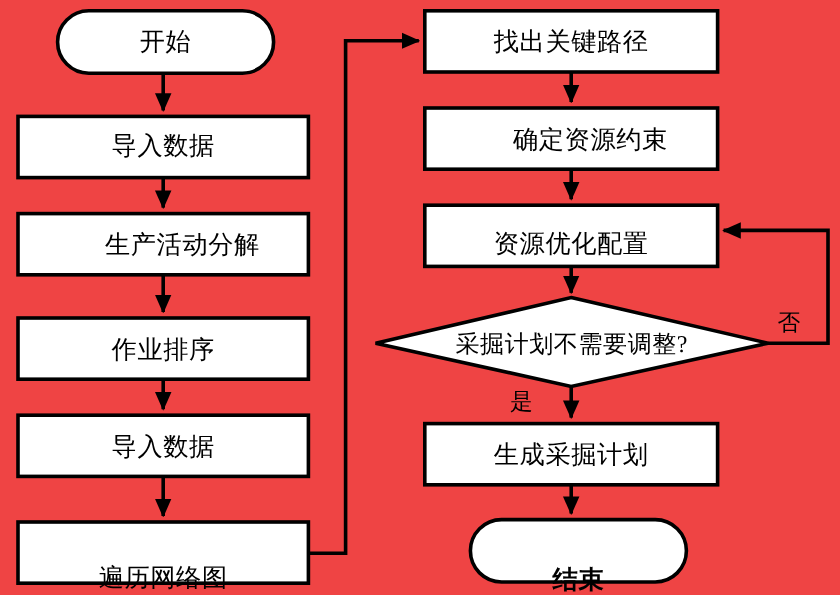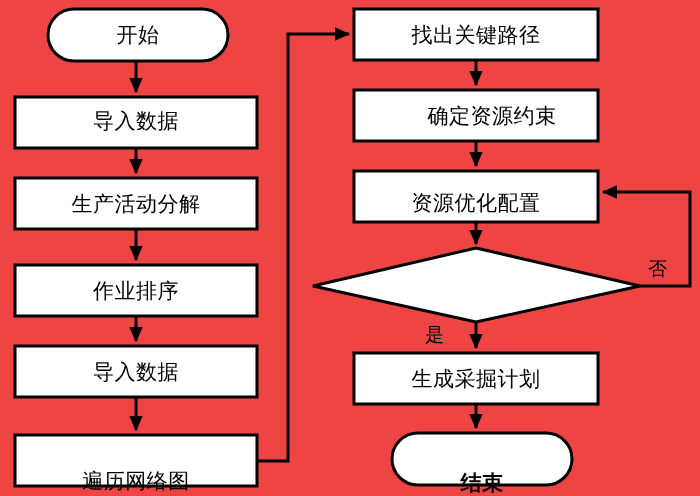--- a/index.html
+++ b/index.html
@@ -105,34 +105,35 @@
 
     <line x1="476" y1="404" x2="476" y2="428" stroke="#000000" stroke-width="3" marker-end="url(#arrow)"></line>
 
     <polyline points="640,286 690,286 690,192 603,192" fill="none" stroke="#000000" stroke-width="3" marker-end="url(#arrow)"></polyline>
   </svg>
 
   <div class="node-label label-terminator" style="left:48px; top:9px; width:180px; height:52px;">开始</div>
 
   <div class="node-label label-process" style="left:15px; top:97px; width:242px; height:48px;text-align:center;">导入数据</div>
 
-  <div class="node-label label-process" style="left:15px; top:178px; width:242px; height:51px;">生产活动分解</div>
+  <div class="node-label label-process" style="left:15px; top:178px; width:242px; height:51px;padding-left:16px;">生产活动分解</div>
 
   <div class="node-label label-process" style="left:15px; top:265px; width:242px; height:51px;">作业排序</div>
 
   <div class="node-label label-process" style="left:15px; top:346px; width:242px; height:51px;">导入数据</div>
 
   <div class="node-label label-process" style="left:15px; top:435px; width:242px; height:65px;margin-top:13px;">遍历网络图</div>
 
   <div class="node-label label-process" style="left:354px; top:9px; width:244px; height:51px;">找出关键路径</div>
 
   <div class="node-label label-process" style="left:354px; top:90px; width:244px; height:51px;margin-left:16px;">确定资源约束</div>
 
   <div class="node-label label-process" style="left:354px; top:171px; width:244px; height:64px;">资源优化配置</div>
 
+  <div class="node-label label-decision" style="left:313px; top:262px; width:327px; height:48px;">采掘计划不需要调整?</div>
 
   <div class="node-label label-process" style="left:354px; top:353px; width:244px; height:51px;border-radius:24px;">生成采掘计划</div>
 
   <div class="node-label label-terminator" style="left:392px; top:457px; width:180px; height:52px;font-weight:bold;">结束</div>
 
   <div class="edge-label" style="left:425px; top:322px;">是</div>
 
   <div class="edge-label" style="left:648px; top:256px;">否</div>
 
 </div>

